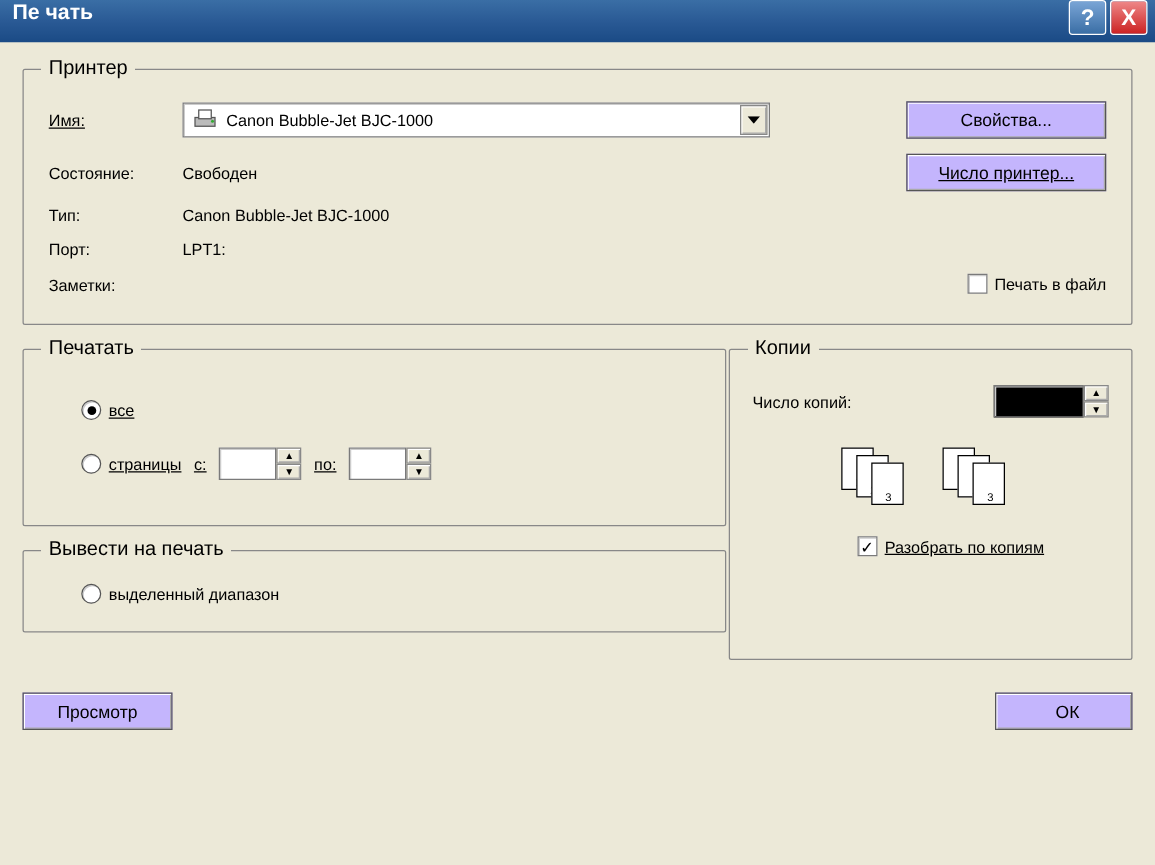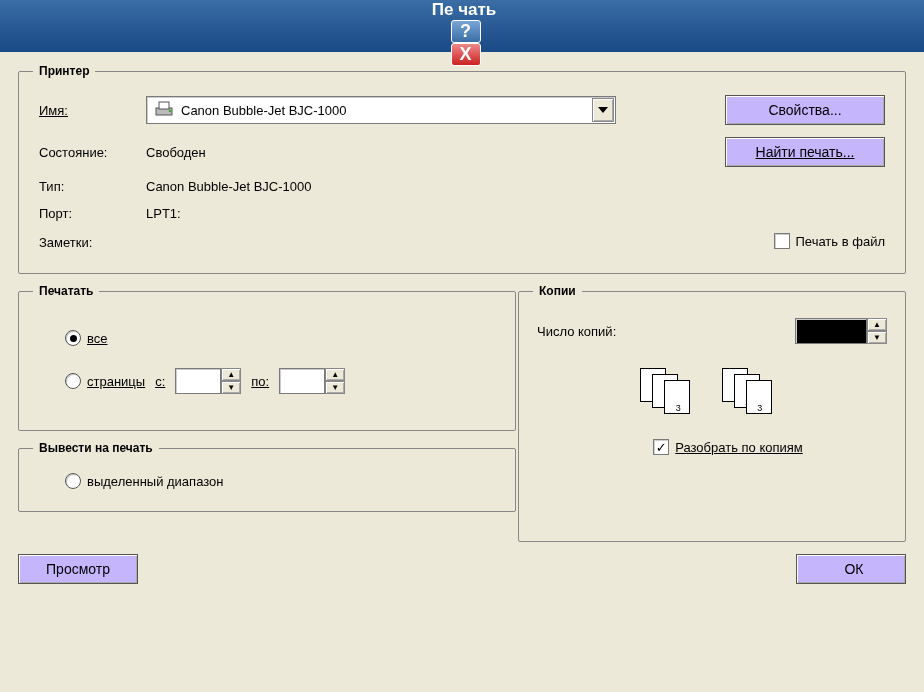--- a/index.html
+++ b/index.html
@@ -8,27 +8,25 @@
       padding: 0;
       font-family: Tahoma, Arial, sans-serif;
       font-size: 13px;
       background: #ece9d8;
       color: #000;
       width: 924px;
       height: 692px;
       overflow: hidden;
     }
     .titlebar {
-      height: 52px;
+      height: 34px;
       background: linear-gradient(to bottom, #3a6ea5 0%, #2a5a95 50%, #1a4a85 100%);
       display: flex;
-      align-items: center;
       padding: 0 6px 0 10px;
       color: #fff;
-      flex-direction: column;
     }
     .titlebar-text {
       font-weight: bold;
       font-size: 17px;
       flex: 1;
     }
     .titlebar-btn {
       width: 30px;
       height: 28px;
       margin-left: 3px;
@@ -54,22 +52,21 @@
       background: #ece9d8;
     }
     fieldset {
       border: 1px solid #888;
       border-radius: 2px;
       margin: 0 0 10px 0;
       padding: 10px 14px 14px 14px;
     }
     legend {
       padding: 0 6px;
-      font-size: 12px;
-      font-weight: bold;
+      font-size: 16px;
     }
     .row-lr {
       display: flex;
       gap: 2px;
     }
     .printer-table {
       width: 100%;
     }
     .printer-table td {
       padding: 5px 4px;
@@ -189,26 +186,26 @@
       height: 34px;
       background: #fff;
       border: 1px solid #000;
       font-size: 9px;
       padding-top: 22px;
       padding-left: 2px;
     }
     .bottom-bar {
       display: flex;
       align-items: center;
-      margin-top: 2px;
+      margin-top: 16px;
     }
     .bottom-bar .spacer { flex: 1; }
     .btn-ok, .btn-cancel { min-width: 110px; margin-left: 14px; padding-left: 16px; }
     .left-col { flex: 1; }
-    .right-col { width: 388px; }
+    .right-col { width: 323px; }
     .print-range-line { margin: 22px 0; display: flex; align-items: center; gap: 10px; flex-wrap: wrap; }
     .output-line { margin: 8px 0; display: flex; align-items: center; gap: 28px; }
     .u { text-decoration: underline; }
   </style>
 </head>
 <body>
 
 <div class="titlebar">
   <span class="titlebar-text">Пе чать</span>
   <span class="titlebar-btn titlebar-help">?</span>
@@ -241,21 +238,21 @@
           </div>
         </td>
         <td class="btn-col">
           <button class="win-button btn-wide"><span>Свойства...</span></button>
         </td>
       </tr>
       <tr>
         <td>Состояние:</td>
         <td>Свободен</td>
         <td class="btn-col">
-          <button class="win-button btn-wide"><span class="u">Найти печать...</span></button>
+          <button class="win-button btn-wide"><span class="u">Число принтер...</span></button>
         </td>
       </tr>
       <tr>
         <td>Тип:</td>
         <td colspan="2">Canon Bubble-Jet BJC-1000</td>
       </tr>
       <tr>
         <td>Порт:</td>
         <td colspan="2">LPT1:</td>
       </tr>

